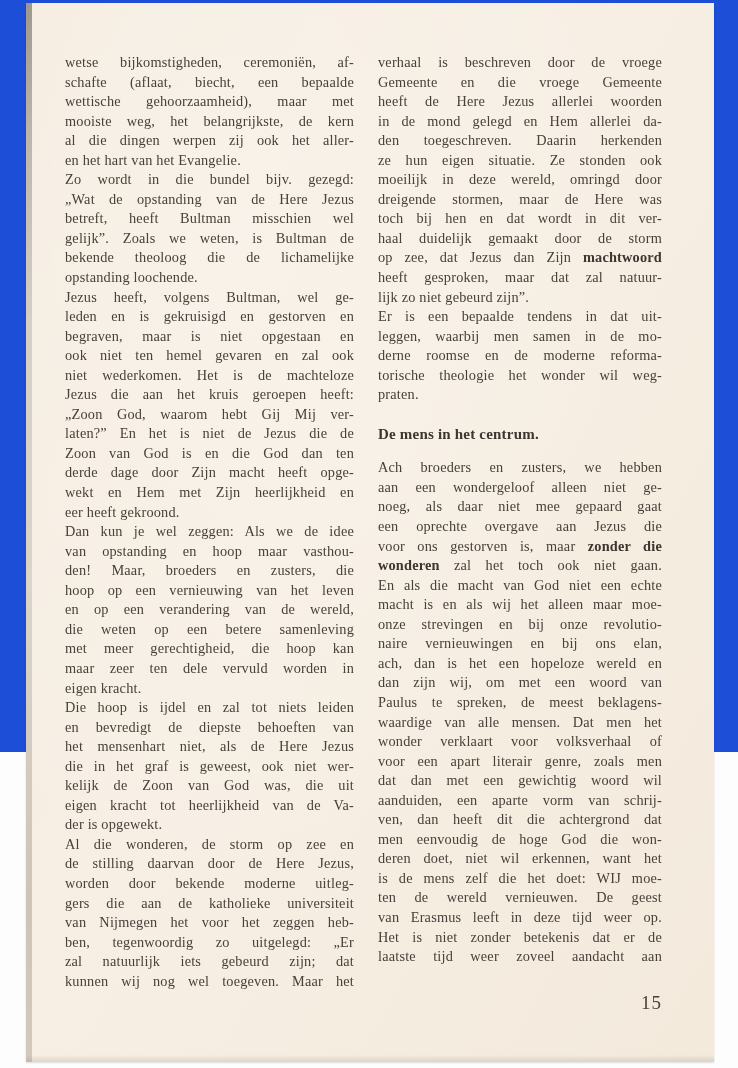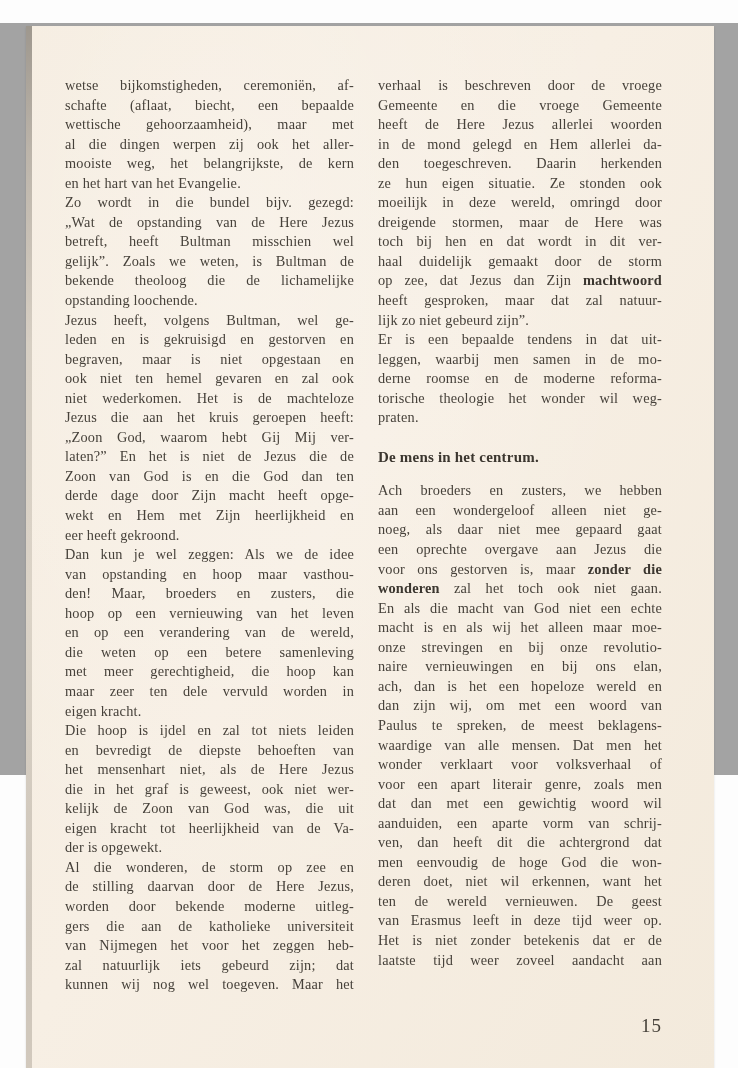--- a/index.html
+++ b/index.html
@@ -5,22 +5,21 @@
   html, body {
     margin: 0; padding: 0;
     width: 738px; height: 1068px;
     background: #fdfdfd;
     overflow: hidden;
     font-family: "Liberation Serif", "DejaVu Serif", serif;
   }
   .scan-wrap {
     position: relative;
     width: 738px; height: 752px;
-    background: #a3a3a3;
-    margin-top: 23px;
+    background: #1d4ed8;
   }
   .page {
     position: absolute;
     left: 26px; top: 3px;
     width: 688px; height: 1059px;
     background:
       radial-gradient(ellipse at 30% 20%, rgba(255,255,255,0.25), rgba(0,0,0,0) 60%),
       linear-gradient(120deg, var(--page-bg, #f5ecdf) 0%, #f7efe4 45%, #f3eadc 100%);
     box-shadow: 0 1px 2px rgba(0,0,0,0.12);
   }
@@ -90,22 +89,22 @@
 </style>
 </head>
 <body>
 
 <div class="scan-wrap">
   <div class="page">
     <div class="col col-left">
         <div class="line"><span>wetse bijkomstigheden, ceremoniën, af-</span></div>
         <div class="line"><span>schafte (aflaat, biecht, een bepaalde</span></div>
         <div class="line"><span>wettische gehoorzaamheid), maar met</span></div>
+        <div class="line"><span>mooiste weg, het belangrijkste, de kern</span></div>
         <div class="line"><span>al die dingen werpen zij ook het aller-</span></div>
-        <div class="line"><span>mooiste weg, het belangrijkste, de kern</span></div>
         <div class="line flush"><span>en het hart van het Evangelie.</span></div>
         <div class="line"><span>Zo wordt in die bundel bijv. gezegd:</span></div>
         <div class="line"><span>„Wat de opstanding van de Here Jezus</span></div>
         <div class="line"><span>betreft, heeft Bultman misschien wel</span></div>
         <div class="line"><span>gelijk”. Zoals we weten, is Bultman de</span></div>
         <div class="line"><span>bekende theoloog die de lichamelijke</span></div>
         <div class="line flush"><span>opstanding loochende.</span></div>
         <div class="line"><span>Jezus heeft, volgens Bultman, wel ge-</span></div>
         <div class="line"><span>leden en is gekruisigd en gestorven en</span></div>
         <div class="line"><span>begraven, maar is niet opgestaan en</span></div>
@@ -132,20 +131,21 @@
         <div class="line"><span>het mensenhart niet, als de Here Jezus</span></div>
         <div class="line"><span>die in het graf is geweest, ook niet wer-</span></div>
         <div class="line"><span>kelijk de Zoon van God was, die uit</span></div>
         <div class="line"><span>eigen kracht tot heerlijkheid van de Va-</span></div>
         <div class="line flush"><span>der is opgewekt.</span></div>
         <div class="line"><span>Al die wonderen, de storm op zee en</span></div>
         <div class="line"><span>de stilling daarvan door de Here Jezus,</span></div>
         <div class="line"><span>worden door bekende moderne uitleg-</span></div>
         <div class="line"><span>gers die aan de katholieke universiteit</span></div>
         <div class="line"><span>van Nijmegen het voor het zeggen heb-</span></div>
+        <div class="line"><span>ben, tegenwoordig zo uitgelegd: „Er</span></div>
         <div class="line"><span>zal natuurlijk iets gebeurd zijn; dat</span></div>
         <div class="line"><span>kunnen wij nog wel toegeven. Maar het</span></div>
       </div>
     <div class="col col-right">
         <div class="line"><span>verhaal is beschreven door de vroege</span></div>
         <div class="line"><span>Gemeente en die vroege Gemeente</span></div>
         <div class="line"><span>heeft de Here Jezus allerlei woorden</span></div>
         <div class="line"><span>in de mond gelegd en Hem allerlei da-</span></div>
         <div class="line"><span>den toegeschreven. Daarin herkenden</span></div>
         <div class="line"><span>ze hun eigen situatie. Ze stonden ook</span></div>
@@ -176,20 +176,21 @@
         <div class="line"><span>dan zijn wij, om met een woord van</span></div>
         <div class="line"><span>Paulus te spreken, de meest beklagens-</span></div>
         <div class="line"><span>waardige van alle mensen. Dat men het</span></div>
         <div class="line"><span>wonder verklaart voor volksverhaal of</span></div>
         <div class="line"><span>voor een apart literair genre, zoals men</span></div>
         <div class="line"><span>dat dan met een gewichtig woord wil</span></div>
         <div class="line"><span>aanduiden, een aparte vorm van schrij-</span></div>
         <div class="line"><span>ven, dan heeft dit die achtergrond dat</span></div>
         <div class="line"><span>men eenvoudig de hoge God die won-</span></div>
         <div class="line"><span>deren doet, niet wil erkennen, want het</span></div>
+        <div class="line"><span>is de mens zelf die het doet: WIJ moe-</span></div>
         <div class="line"><span>ten de wereld vernieuwen. De geest</span></div>
         <div class="line"><span>van Erasmus leeft in deze tijd weer op.</span></div>
         <div class="line"><span>Het is niet zonder betekenis dat er de</span></div>
         <div class="line"><span>laatste tijd weer zoveel aandacht aan</span></div>
       </div>
     <div class="page-number">15</div>
   </div>
 </div>
 
 </body></html>

